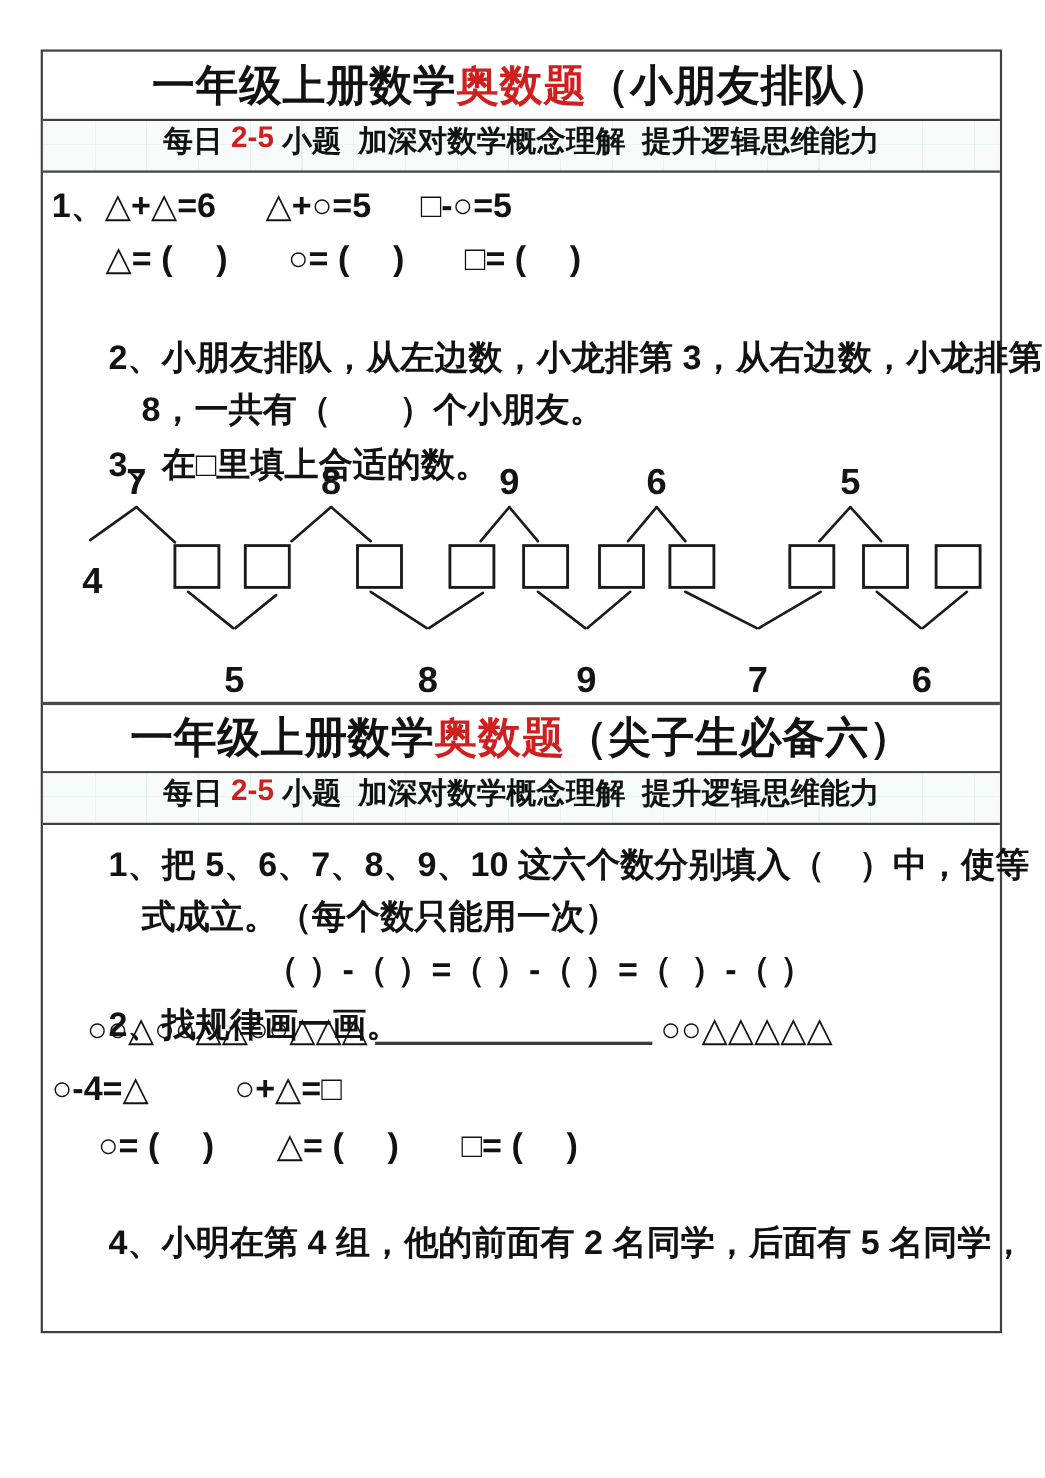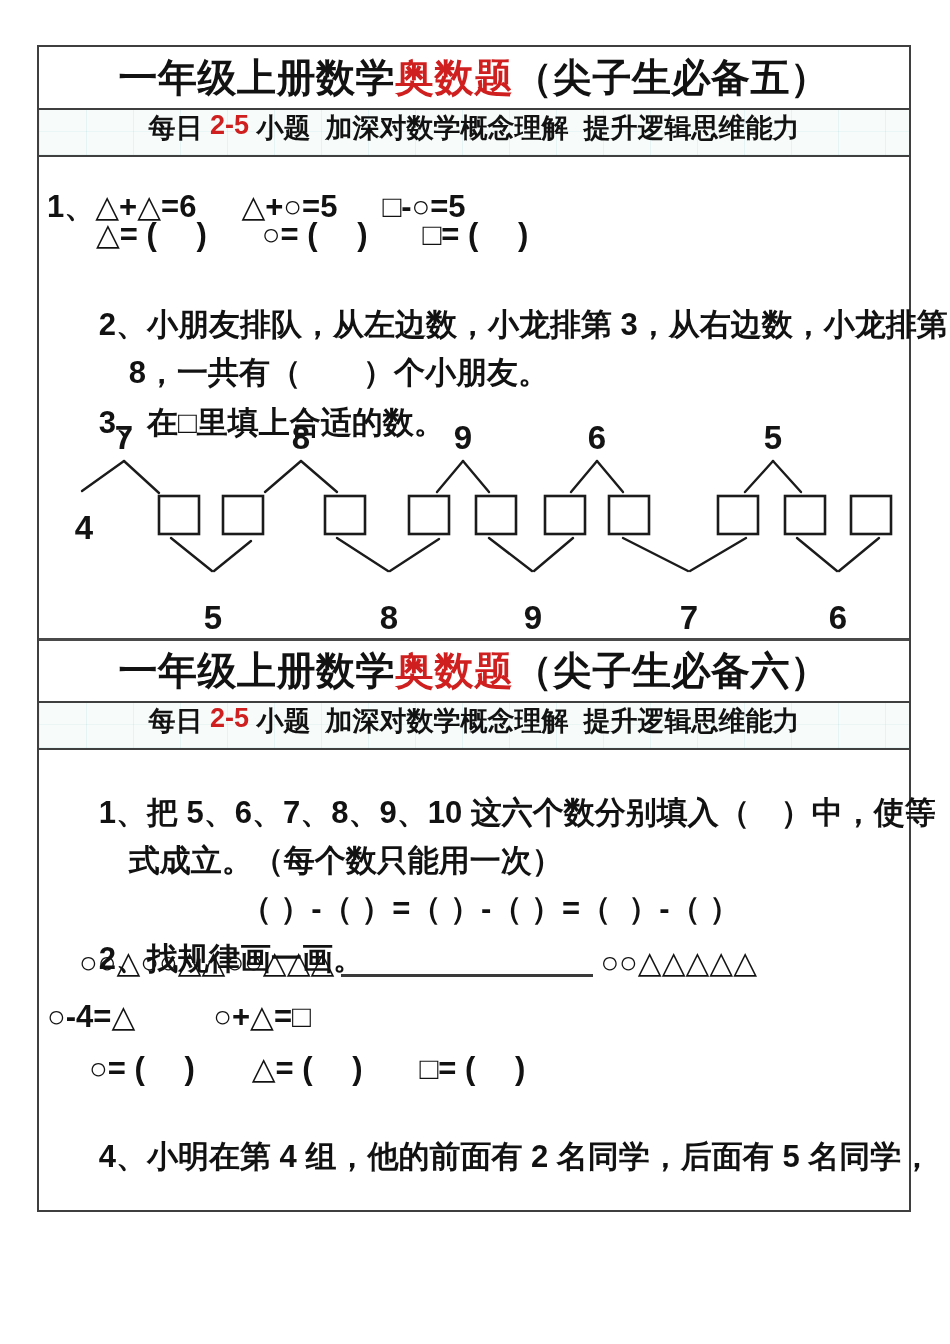--- a/index.html
+++ b/index.html
@@ -37,23 +37,23 @@
   .s1-content{border-bottom:3px solid #4a4a4a;}
   .line{position:absolute;font-size:31px;white-space:pre;line-height:40px;}
   .flexline{display:flex;align-items:baseline;}
   .pair{white-space:pre;}
   
   .r-s1-title{top:0;height:63px;}
   .r-s1-sub{top:63px;height:47px;}
   .r-s1-body{top:110px;height:484px;}
   .r-s2-title{top:594px;height:62px;border-bottom:2px solid var(--border);}
   .r-s2-sub{top:656px;height:47px;}
-  .r-s2-body{top:696px;height:464px;}
+  .r-s2-body{top:669px;height:464px;}
   
-  .s1q1l1{top:10px;left:8px;gap:45px;margin-top:20px;}
+  .s1q1l1{top:10px;left:8px;gap:45px;}
   .s1q1l2{top:58px;left:57px;gap:55px;}
   .s1q2l1{top:108px;left:8px;}
   .s1q2l2{top:156px;left:38px;}
   .s1q3l1{top:206px;left:8px;}
   .diagram{position:absolute;top:246px;left:0;width:874px;height:236px;}
   
   .s2q1l1{top:10px;left:8px;}
   .s2q1l2{top:58px;left:38px;}
   .s2q1l3{top:106px;left:150px;}
   .s2q2l1{top:156px;left:8px;}
@@ -67,21 +67,21 @@
     border-bottom:3px solid #3a3a3a;align-self:flex-end;
     margin:0 7px 6px 7px;
   }
 </style>
 </head>
 <body>
 
 <div class="sheet">
 
   <div class="row title-row r-s1-title">
-    <span>一年级上册数学</span><span class="red">奥数题</span><span>（尖子生必备五）</span>
+    <span>一年级上册数学</span><span class="red">奥数题</span><span>（小朋友排队）</span>
   </div>
 
   <div class="row subtitle-row r-s1-sub">
     <span>每日 </span><span class="red">2-5</span><span> 小题  加深对数学概念理解  提升逻辑思维能力</span>
   </div>
 
   <div class="row content s1-content r-s1-body">
 
     <div class="line flexline s1q1l1">
       <span class="pair"><span>1、</span><span>△+△=6</span></span>

